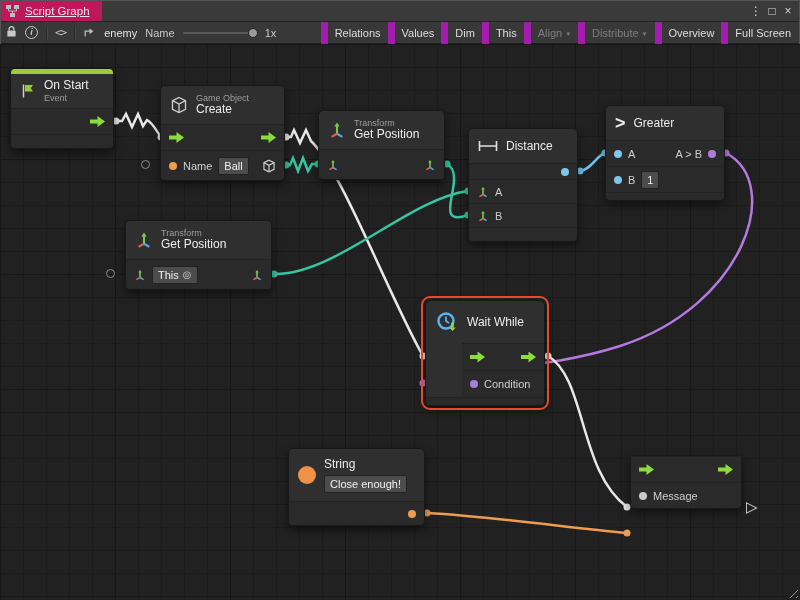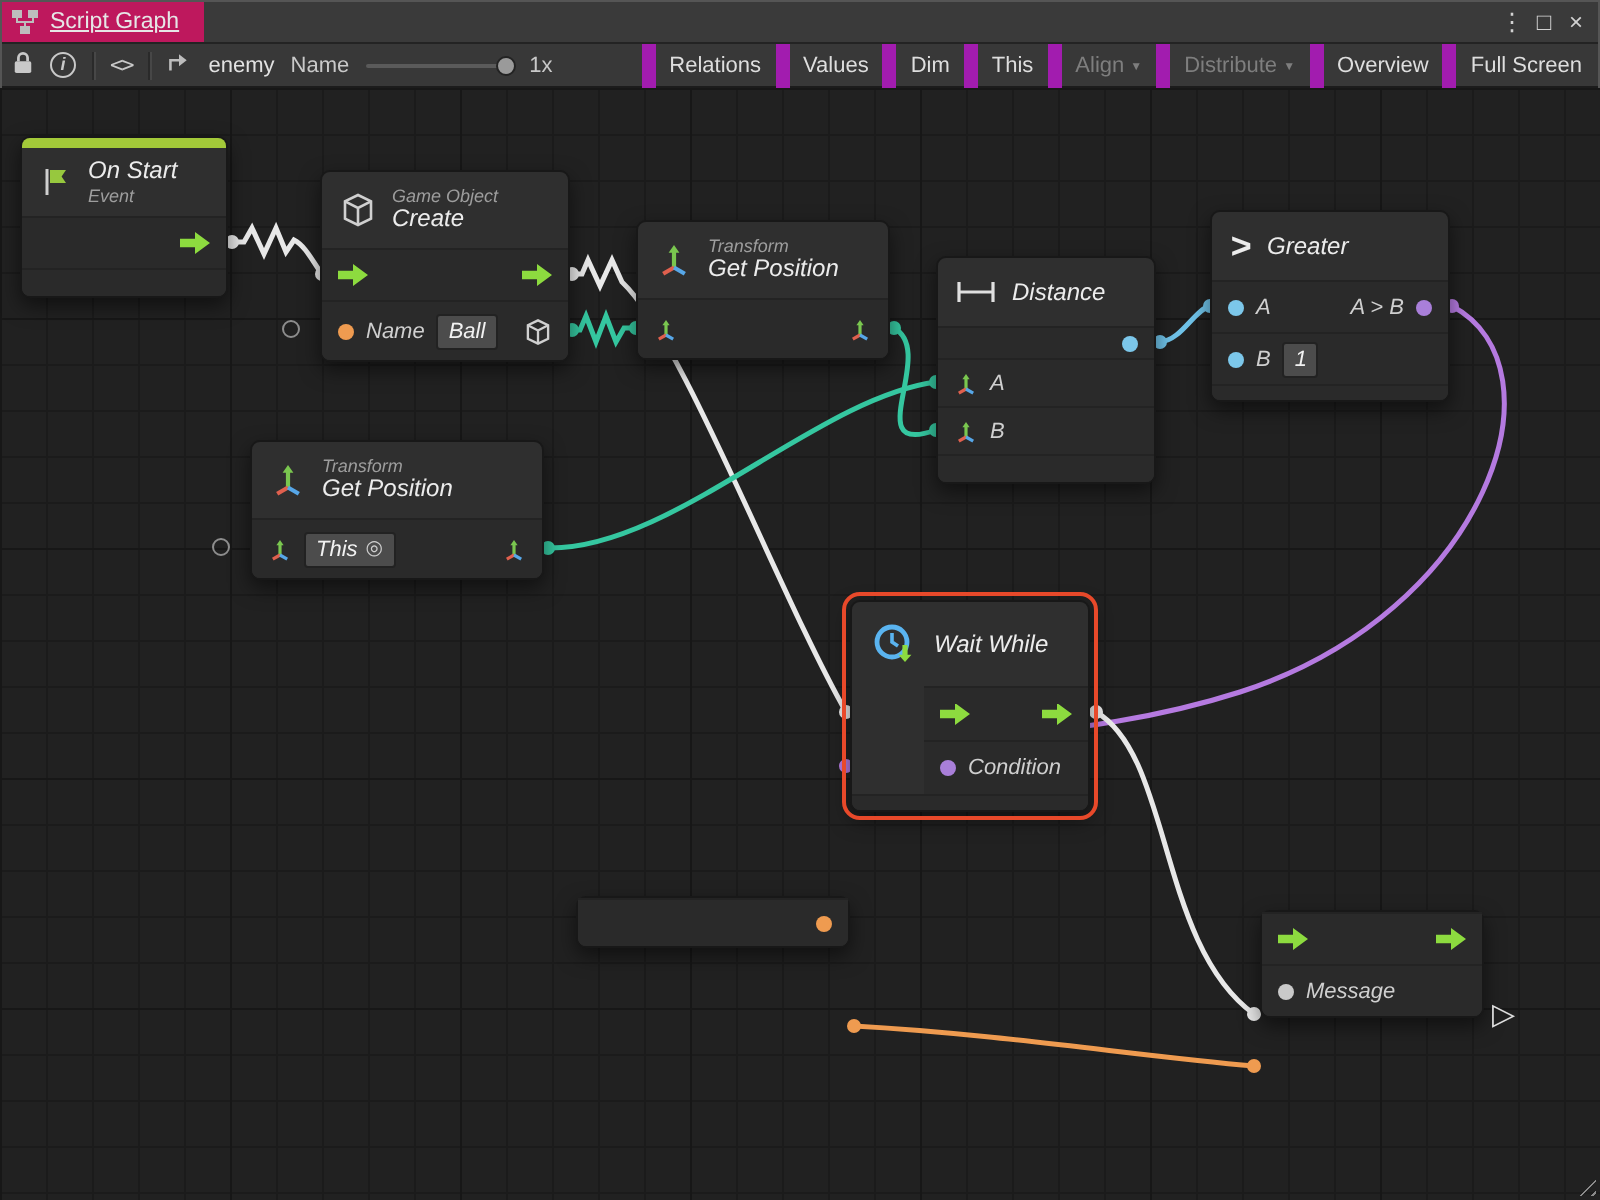--- a/index.html
+++ b/index.html
@@ -33,21 +33,21 @@
   .canvas{position:relative;width:800px;height:556px;overflow:hidden;background-color:#212121;
     background-image:
       linear-gradient(#171717 1px,transparent 1px),
       linear-gradient(90deg,#171717 1px,transparent 1px),
       linear-gradient(#1b1b1b 1px,transparent 1px),
       linear-gradient(90deg,#1b1b1b 1px,transparent 1px);
     background-size:115px 115px,115px 115px,23px 23px,23px 23px;}
   .wires{position:absolute;left:0;top:0;}
   
   .node{position:absolute;background:#2f2f2f;border:1px solid #181818;border-radius:5px;
-    box-shadow:0 4px 10px rgba(0,0,0,.5);color:#d6d6d6;font-size:11px;font-style:italic;}
+    box-shadow:0 4px 10px rgba(0,0,0,.5);color:#d6d6d6;font-size:11px;}
   .node.selected{outline:2px solid #e8492a;outline-offset:2px;}
   .accent{height:5px;border-radius:4px 4px 0 0;}
   .header{display:flex;align-items:center;gap:8px;padding:0 9px;height:38px;}
   .header.h34{height:34px;}
   .header.h42{height:42px;}
   .hcol{display:flex;flex-direction:column;justify-content:center;line-height:1.15;}
   .cat{font-size:9px;color:#9d9d9d;}
   .title{font-size:12px;color:#ececec;}
   .row{display:flex;align-items:center;gap:6px;padding:0 8px;min-height:26px;
     border-top:1px solid #232323;background:#2a2a2a;position:relative;}
@@ -359,20 +359,27 @@
         <span class="arrow"></span>
       </div>
       <div class="row h27">
         <span class="dot purple"></span>
         <span class="plabel">Condition</span>
       </div>
       <div class="row h8"></div>
     </div>
 
     <div class="node" style="left:288px;top:404px;width:137px">
+      <div class="sheader">
+        <span class="orange-circle"></span>
+        <div class="scol">
+          <div class="title">String</div>
+          <span class="field">Close enough!</span>
+        </div>
+      </div>
       <div class="row end h24">
         <span class="dot orange"></span>
       </div>
     </div>
 
     <div class="node" style="left:630px;top:411px;width:112px">
       <div class="row spread">
         <span class="arrow"></span>
         <span class="arrow"></span>
       </div>

